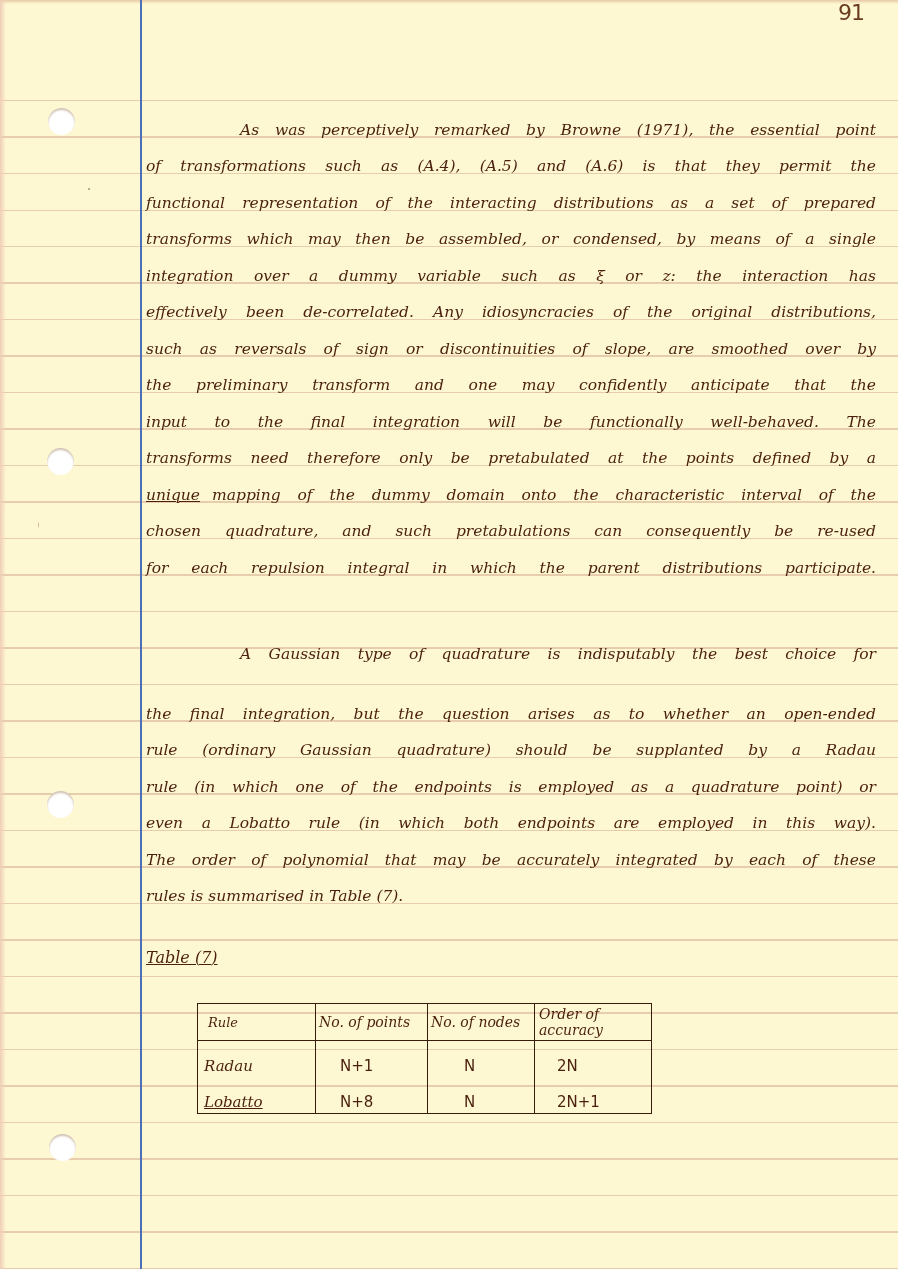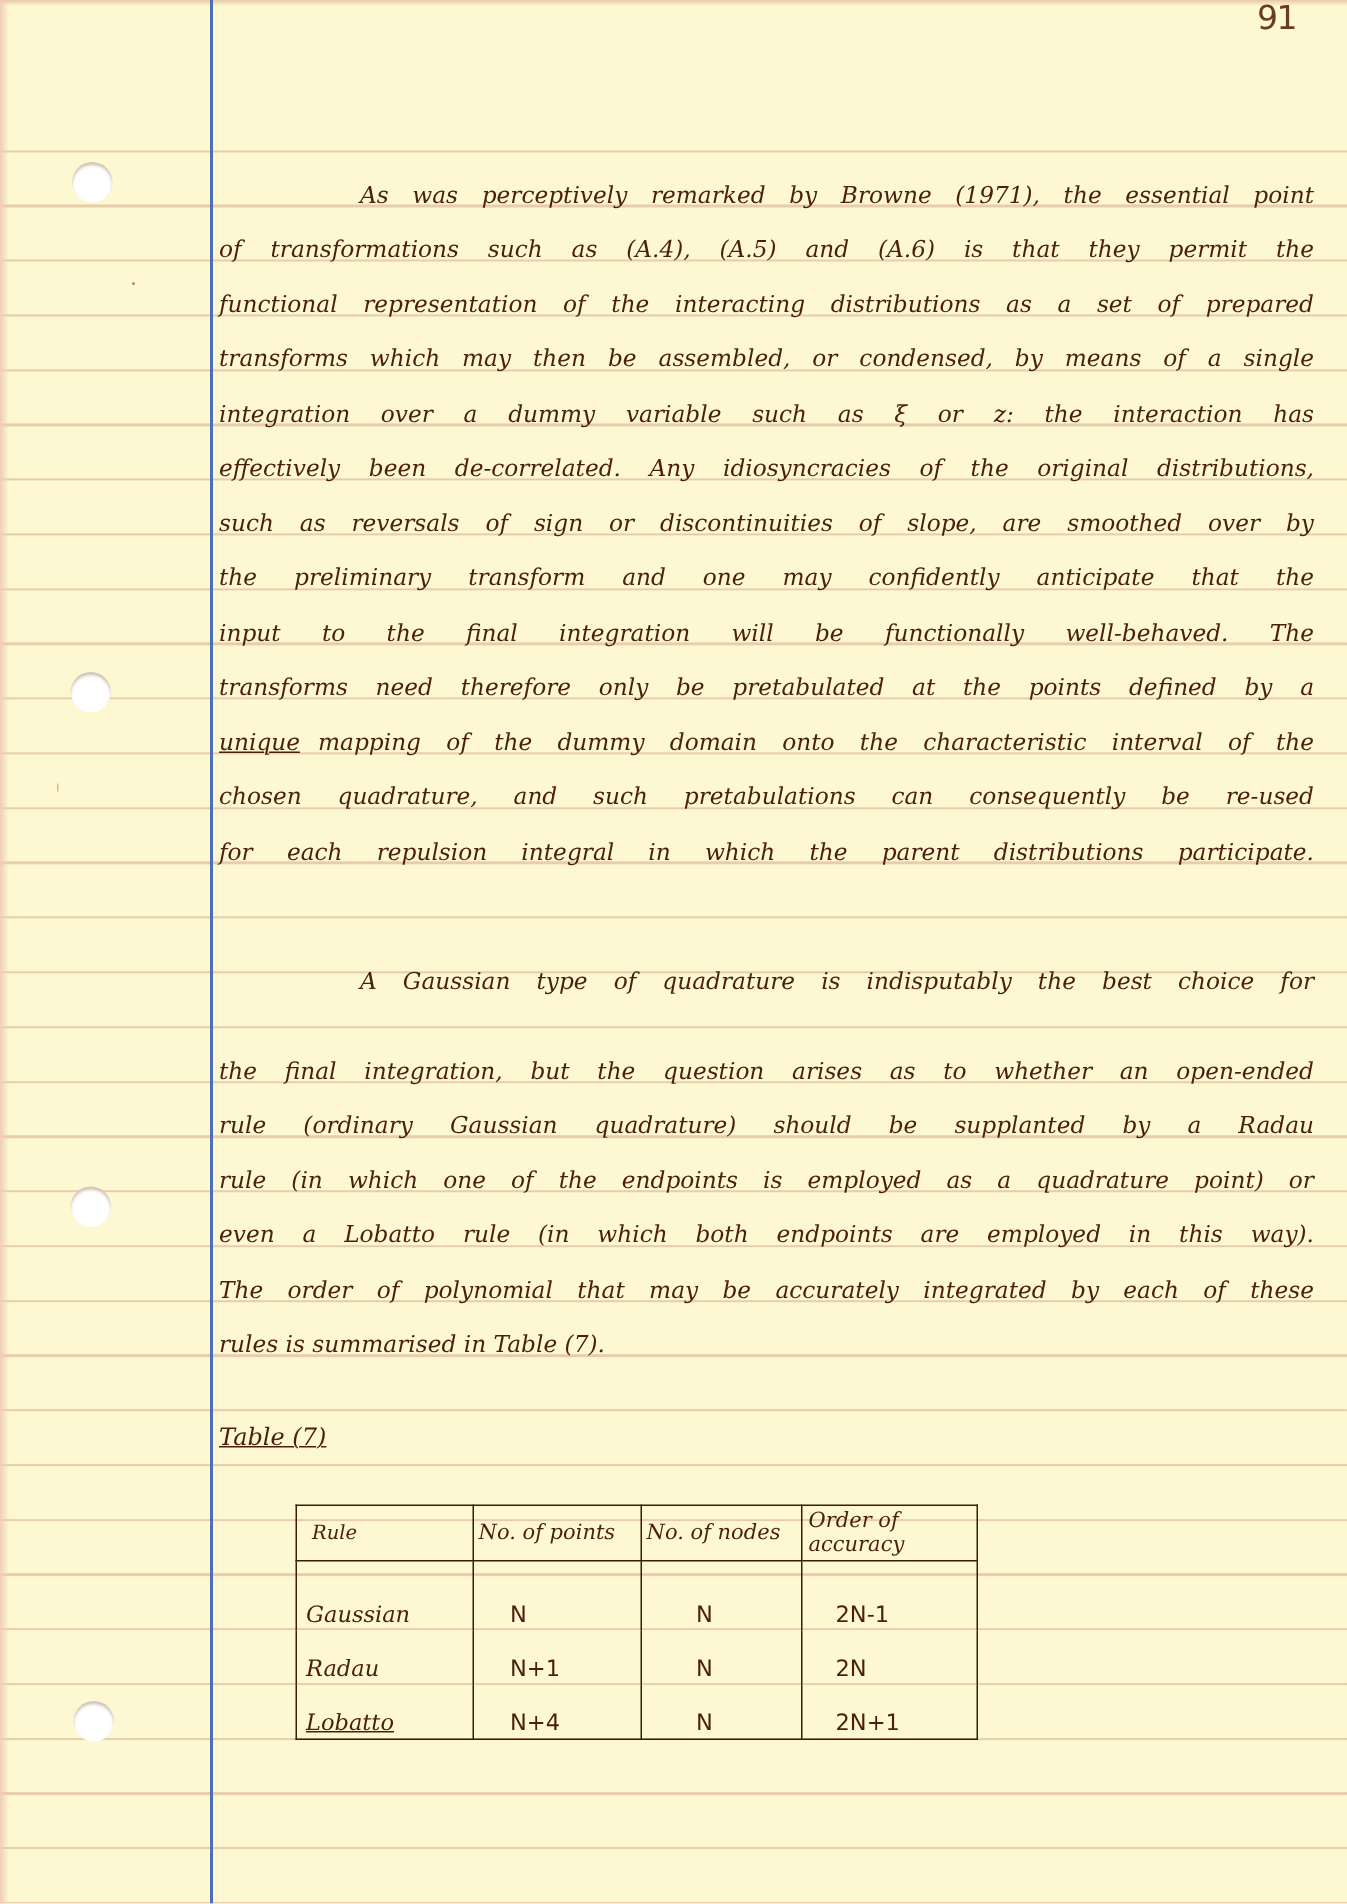--- a/index.html
+++ b/index.html
@@ -224,33 +224,27 @@
   <table class="quad-table">
     <thead>
       <tr>
         <th class="col-rule">Rule</th>
         <th class="col-points">No. of points</th>
         <th class="col-nodes">No. of nodes</th>
         <th class="col-order">Order of accuracy</th>
       </tr>
     </thead>
     <tbody>
-      <tr class="first-row">
-        <td class="cell-rule">Gaussian</td>
-        <td class="cell-points">N</td>
-        <td class="cell-nodes">N</td>
-        <td class="cell-order">2N-1</td>
-      </tr>
       <tr>
         <td class="cell-rule">Radau</td>
         <td class="cell-points">N+1</td>
         <td class="cell-nodes">N</td>
         <td class="cell-order">2N</td>
       </tr>
       <tr>
         <td class="cell-rule"><span class="lobatto-underline">Lobatto</span></td>
-        <td class="cell-points">N+4</td>
+        <td class="cell-points">N+8</td>
         <td class="cell-nodes">N</td>
         <td class="cell-order">2N+1</td>
       </tr>
     </tbody>
   </table>
 </div>
 
 </body></html>

